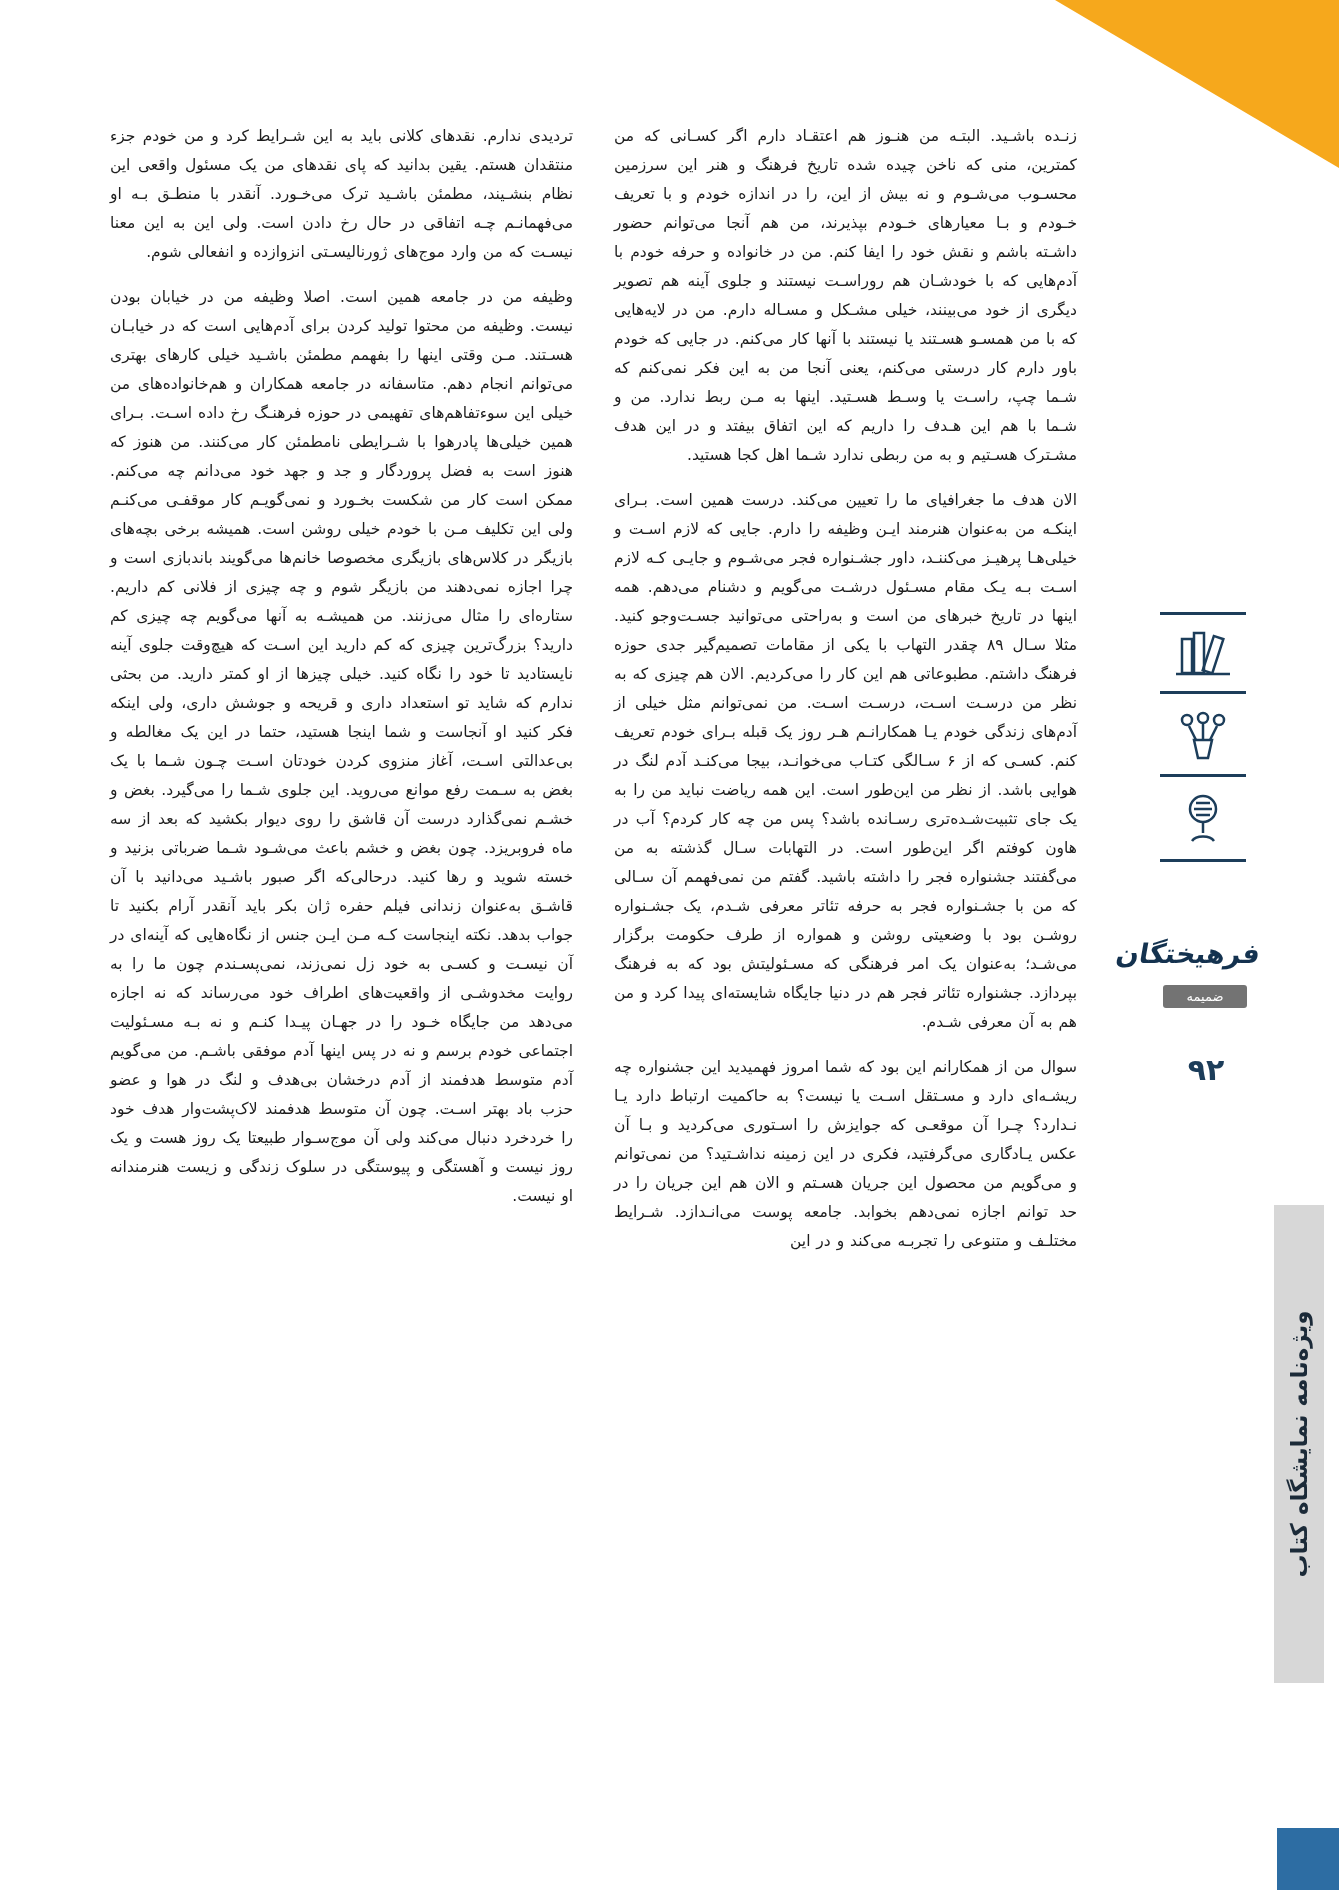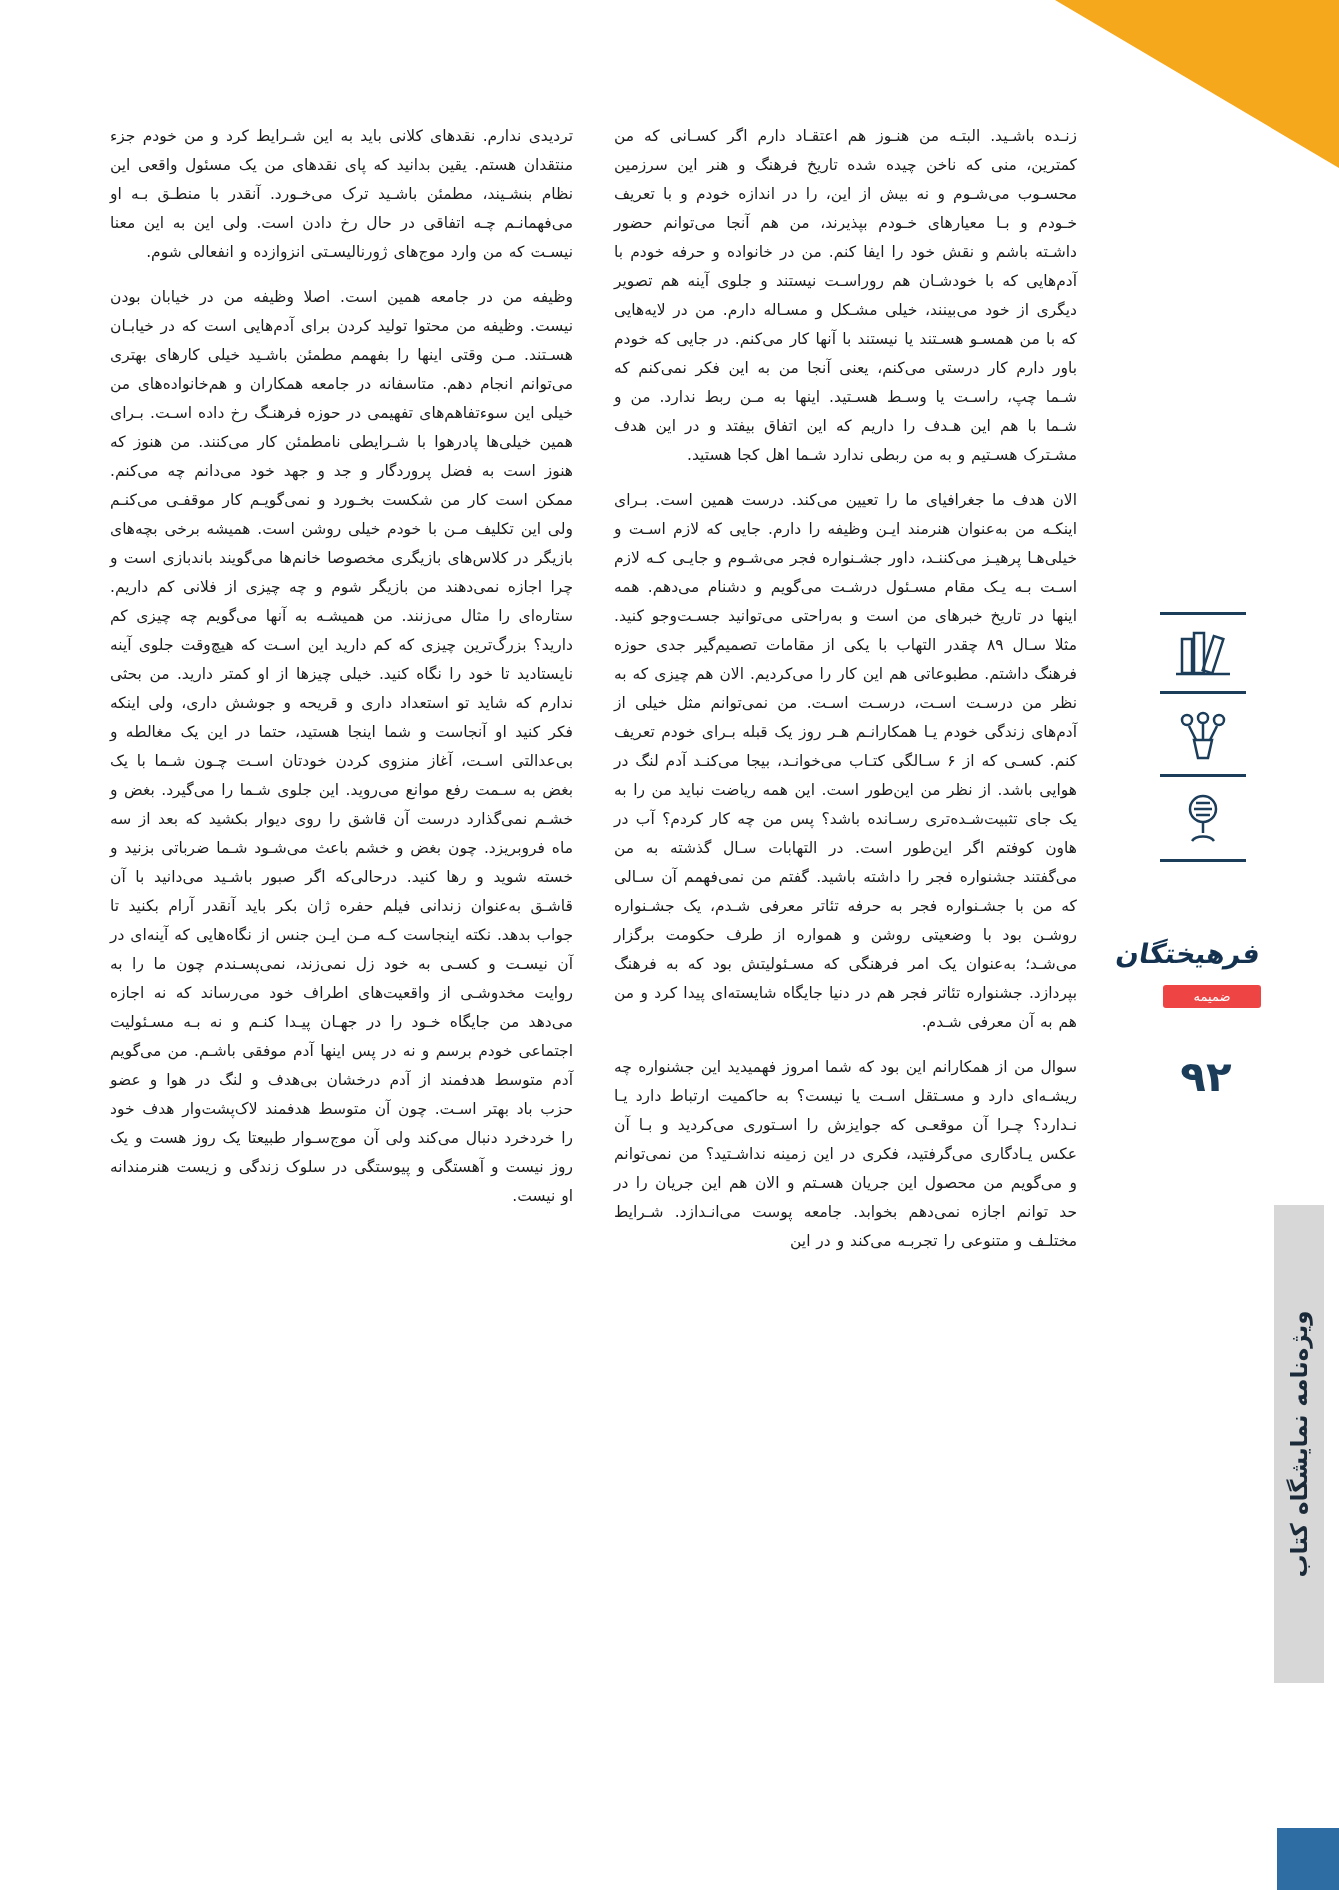--- a/index.html
+++ b/index.html
@@ -55,31 +55,31 @@
     position:absolute; left:1146px; top:938px;
     width:114px;
     text-align:center;
     font-size:27px; font-weight:bold;
     color:#14324f;
     transform:skewX(-10deg);
     white-space:nowrap;
   }
   .brand-sub {
     position:absolute; left:1163px; top:985px;
-    width:98px;
-    background:#ef4444; color:#ffffff;
+    width:84px;
+    background:#737373; color:#ffffff;
     font-size:13px; text-align:center;
     padding:4px 0; border-radius:3px;
   }
 
   .page-number {
     position:absolute; left:1168px; top:1052px;
     width:76px;
     text-align:center;
-    font-size:42px; font-weight:bold;
+    font-size:30px; font-weight:bold;
     color:#1c3d5a;
   }
 
   .vertical-bar {
     position:absolute; left:1274px; top:1205px;
     width:50px; height:478px;
     background:#d7d7d7;
     display:flex; justify-content:center; align-items:center;
     overflow:visible;
   }

